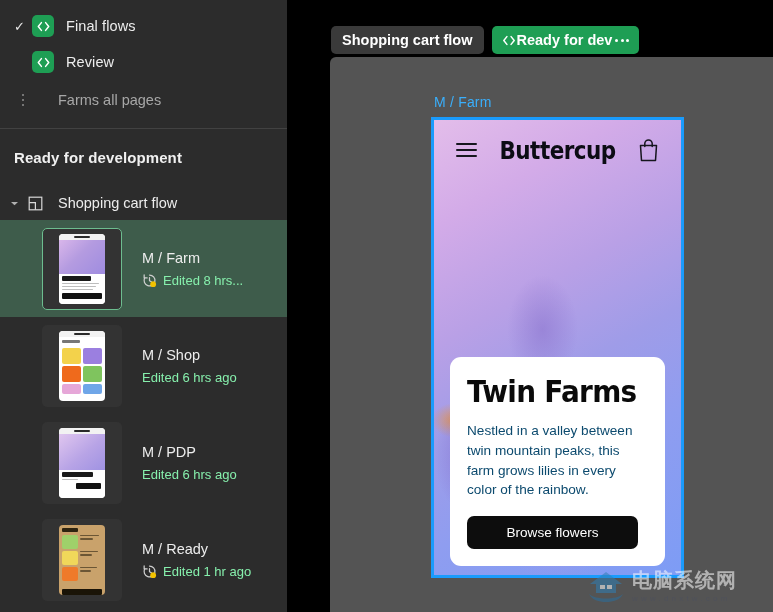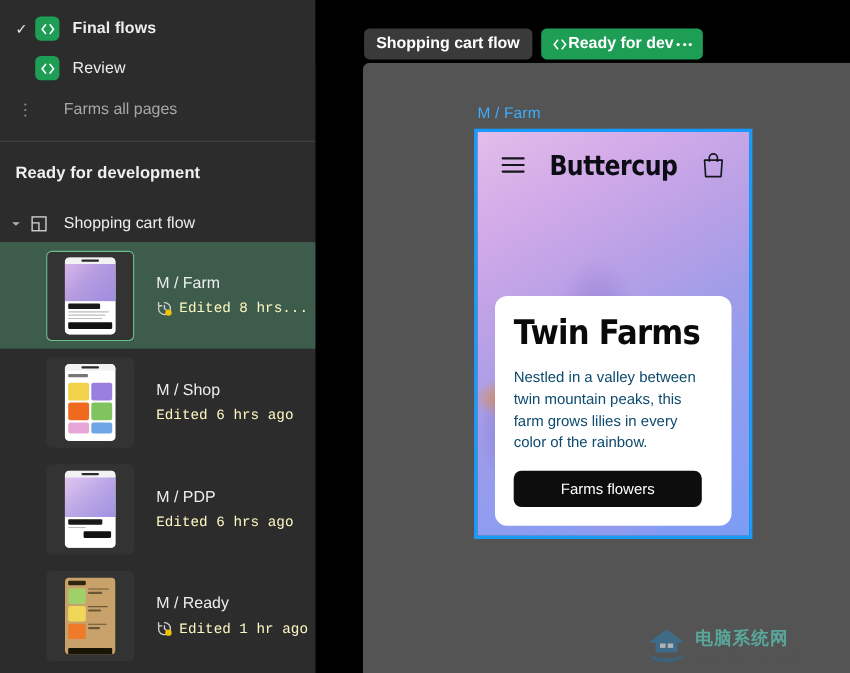--- a/index.html
+++ b/index.html
@@ -36,21 +36,21 @@
     background: #1e9e54;
     display: flex; align-items: center; justify-content: center;
     flex: none;
     margin-right: 12px;
   }
   .badge-code svg { display: block; }
   .page-label {
     font-size: 14.5px; color: #ededed; font-weight: 400;
     letter-spacing: .1px;
   }
-  .page-label.bold { font-weight: 700; }
+  .page-label.bold { font-weight: 400; }
 
   .showall-row {
     height: 36px; display: flex; align-items: center;
     padding-left: 14px; margin-top: 2px;
   }
   .kebab-v {
     width: 18px; display: flex; flex-direction: column;
     align-items: center; gap: 2.5px;
   }
   .kebab-v i { width: 2.5px; height: 2.5px; border-radius: 50%; background: #8e8e8e; display:block;}
@@ -103,22 +103,22 @@
     border-radius: 4px;
     overflow: hidden;
     position: relative;
     background: #fff;
   }
   .frame-meta { margin-left: 20px; }
   .frame-title {
     font-size: 14.5px; color: #ededed; margin-bottom: 7px;
   }
   .frame-sub {
-    font-size: 13px; color: #fef9c3;
-    display: flex; align-items: center; font-family: Liberation Mono, monospace;
+    font-size: 13px; color: #86efac;
+    display: flex; align-items: center;
   }
   .frame-sub .histicon { margin-right: 6px; display:block; flex:none;}
 
   
   .tb-bar { height:6px; background:#f2f2f2; display:flex; align-items:center; justify-content:center;}
   .tb-bar span{ display:block; width:16px;height:2px;background:#2a2a2a;border-radius:1px;}
   .tb-farm-hero{height:34px;background:linear-gradient(135deg,#d9b6ea 0%,#b49be0 45%,#9f8ce0 100%);}
   .tb-card{background:#fff;padding:2px 3px;}
   .tb-h{height:4px;background:#1a1a1a;width:60%;border-radius:1px;margin-bottom:2px;}
   .tb-l{height:1.5px;background:#bdbdbd;width:92%;border-radius:1px;margin-bottom:1.5px;}
@@ -165,21 +165,21 @@
   .chip-status .dots i { width:3px;height:3px;border-radius:50%;background:#ffffff;display:block;}
 
   
   .frame-label {
     position: absolute; left: 434px; top: 94px;
     font-size: 14px; color: #3aaffc;
     letter-spacing: .2px;
   }
   #phone {
     position: absolute; left: 431px; top: 117px;
-    width: 253px; height: 373px;
+    width: 253px; height: 461px;
     border: 3px solid #1a9bfc;
     overflow: hidden;
     background: linear-gradient(150deg,
         #e3bdea 0%, #d3abe8 18%, #b9a0e6 38%,
         #9f9ce8 55%, #8f9df0 72%, #7d9cf5 100%);
   }
   .flower {
     position: absolute; inset: 0;
     background:
       radial-gradient(ellipse 95px 70px at 30% 62%, rgba(255,255,255,.62) 0%, rgba(255,255,255,0) 62%),
@@ -238,21 +238,21 @@
     width: 193px; height: 52px;
     opacity: .55;
     display: flex; align-items: center;
     padding-left: 6px;
     pointer-events: none;
   }
   .wm-logo { width: 40px; height: 34px; flex: none; position: relative; }
   .wm-text { margin-left: 6px; }
   .wm-cn {
     font-family: "DejaVu Sans", sans-serif;
-    font-size: 16px; font-weight: 700; color: #5eead4;
+    font-size: 20px; font-weight: 700; color: #ffffff;
     letter-spacing: 1px; line-height: 1;
   }
   .wm-url {
     font-size: 8px; color: #4a4f60; letter-spacing: 3.2px;
     margin-top: 4px;
   }
 </style>
 </head>
 <body>
 
@@ -473,21 +473,21 @@
         <svg width="21" height="24" viewBox="0 0 21 24" aria-hidden="true" style="display:block">
           <path d="M2.5 7.5h16l-1 15h-14z" fill="none" stroke="#15151d" stroke-width="1.5" stroke-linejoin="round"></path>
           <path d="M6.8 8.6V5.6a3.7 3.7 0 0 1 7.4 0v3" fill="none" stroke="#15151d" stroke-width="1.5" stroke-linecap="round"></path>
         </svg>
       </div>
     </div>
 
     <div class="hero-card">
       <div class="hero-title">Twin Farms</div>
       <div class="hero-body">Nestled in a valley between twin mountain peaks, this farm grows lilies in every color of the rainbow.</div>
-      <div class="hero-btn">Farms flowers</div>
+      <div class="hero-btn">Browse flowers</div>
     </div>
   </div>
 
   <div id="watermark">
     <div class="wm-logo">
       <svg width="40" height="34" viewBox="0 0 40 34" aria-hidden="true" style="display:block">
         <path d="M20 3 4 15h32z" fill="#2f7fb5"></path>
         <rect x="10" y="14" width="20" height="10" fill="#2f7fb5"></rect>
         <rect x="14" y="16" width="5" height="4" fill="#ffffff"></rect>
         <rect x="21" y="16" width="5" height="4" fill="#ffffff"></rect>

